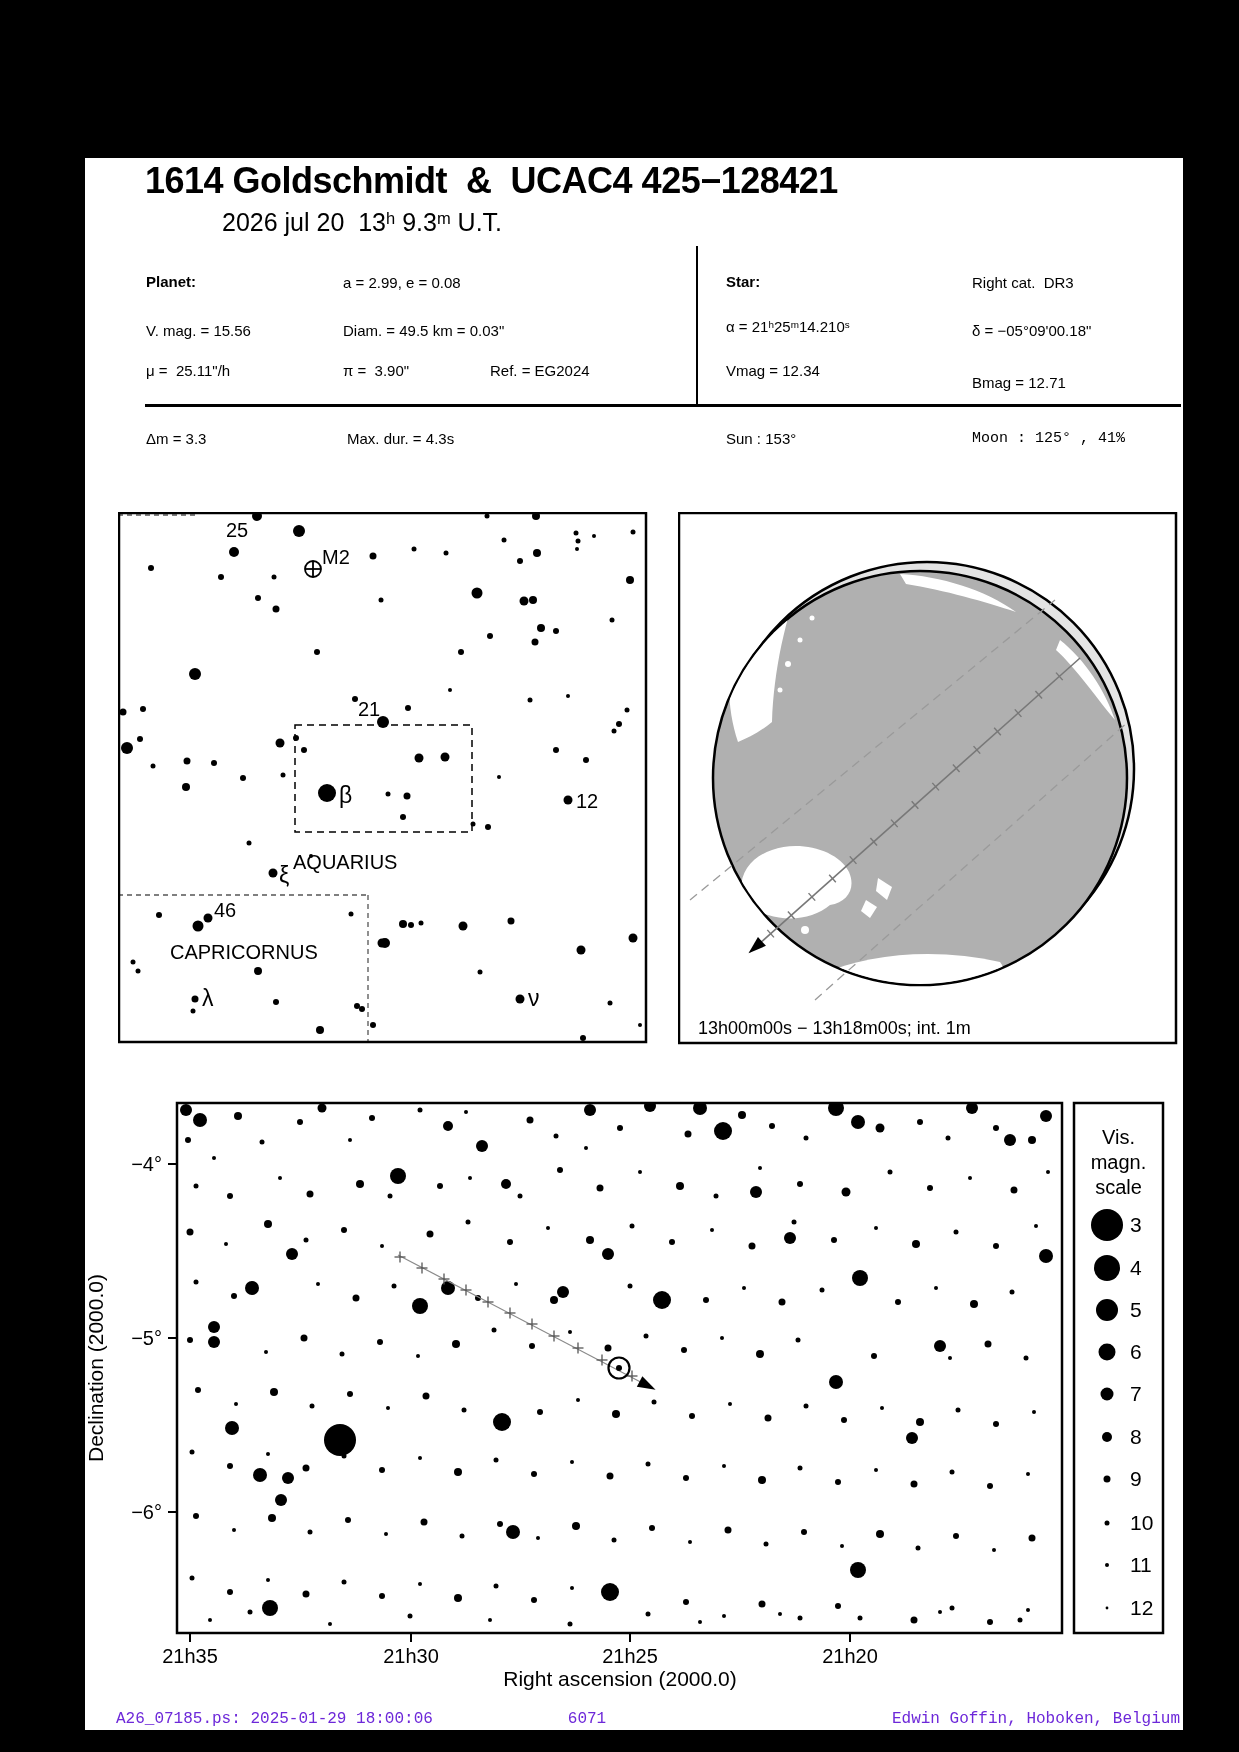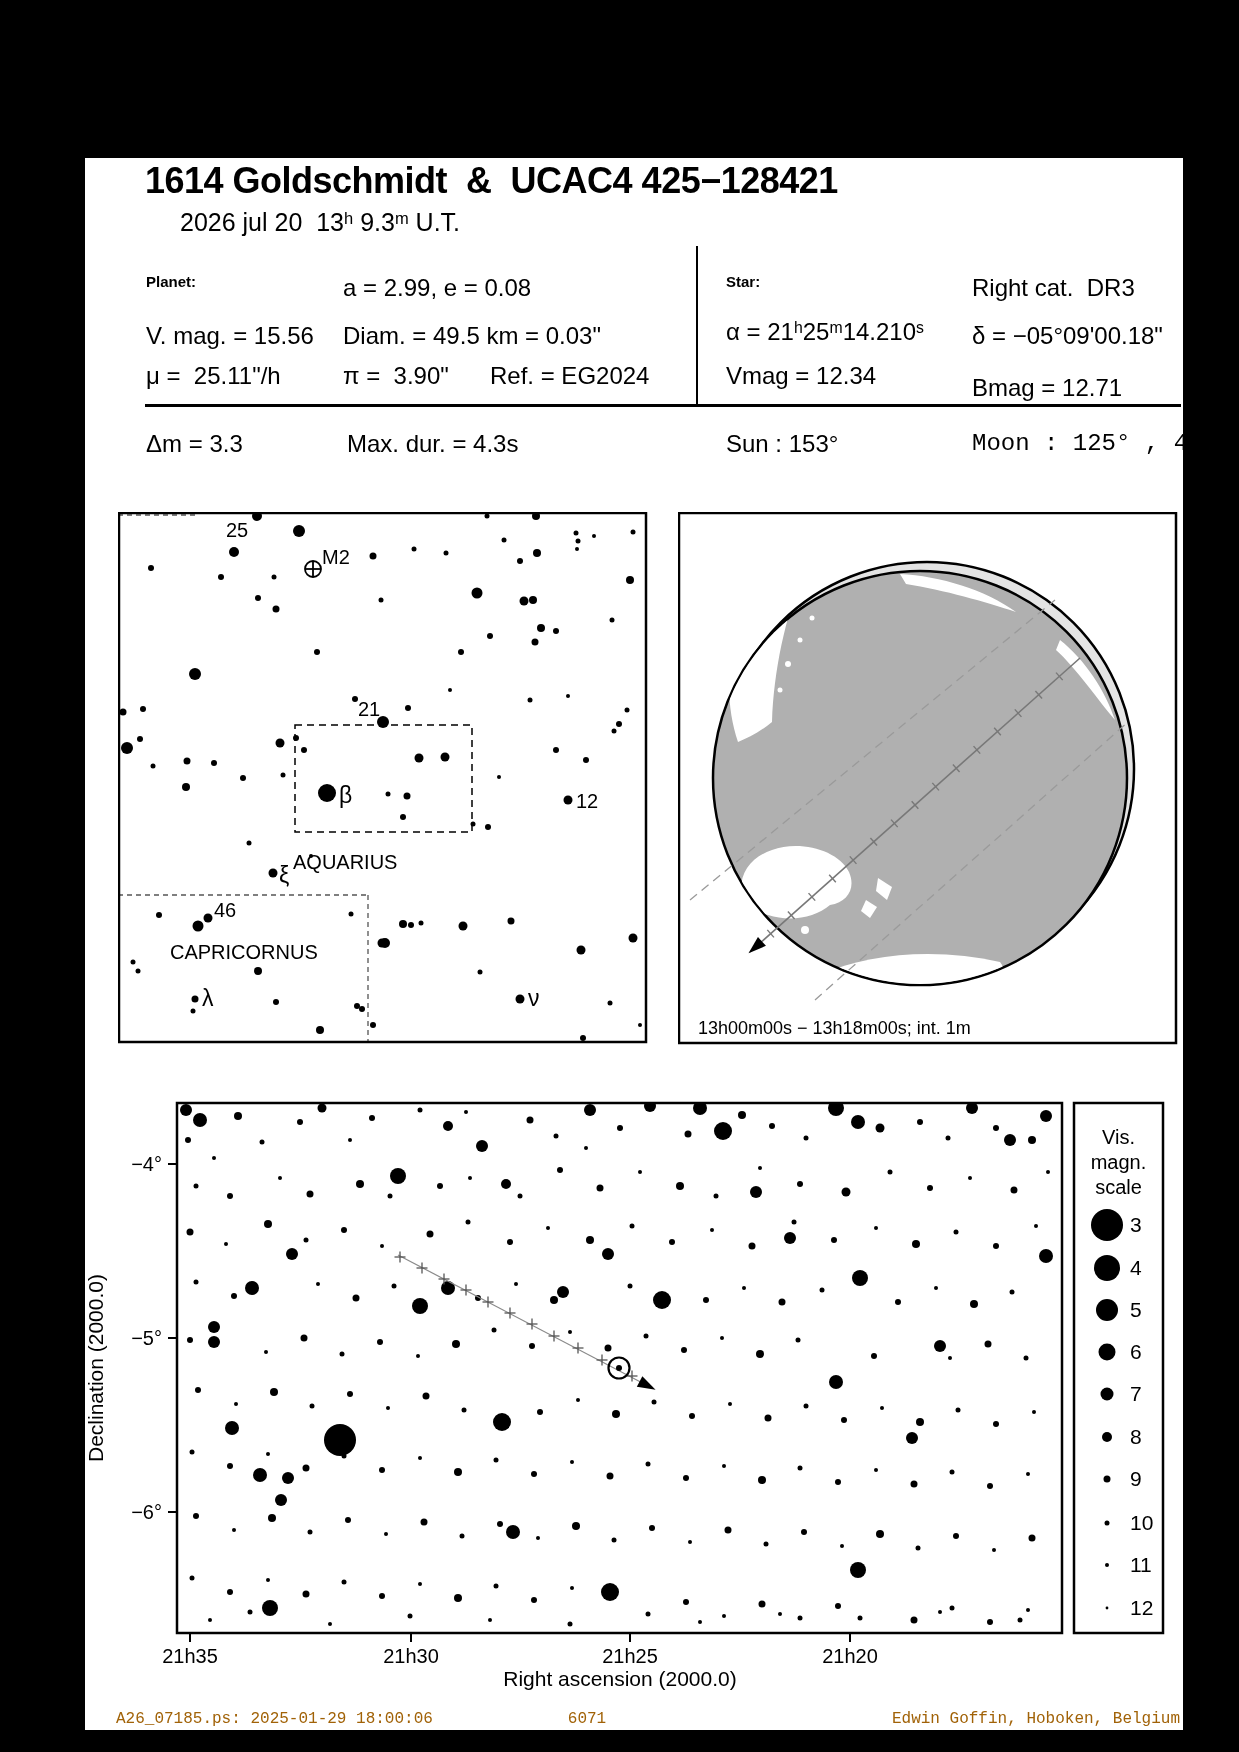--- a/index.html
+++ b/index.html
@@ -1,27 +1,27 @@
 <!DOCTYPE html>
 <html><head>
 <meta charset="utf-8">
 <style>
   html,body{margin:0;padding:0;background:#000;}
   .stage{position:relative;width:1239px;height:1752px;background:#000;overflow:hidden;
          font-family:"Liberation Sans",sans-serif;color:#000;}
   .paper{position:absolute;left:85px;top:158px;width:1098px;height:1572px;background:#fff;}
   .abs{position:absolute;white-space:pre;}
   .title{font-size:36px;font-weight:bold;letter-spacing:-0.5px;}
-  .subtitle{font-size:25px;}
-  .cell{font-size:24px;}
+  .subtitle{font-size:25px;margin-left:42px;}
+  .cell{font-size:15px;}
   .blabel{font-size:15px;font-weight:bold;}
   .sp{position:relative;top:-0.45em;font-size:0.66em;}
   .vline{position:absolute;width:2px;background:#000;}
   .hrule{position:absolute;height:3px;background:#000;}
-  .footer{font-family:"Liberation Mono","DejaVu Sans Mono",monospace;font-size:16px;color:#a16207;}
+  .footer{font-family:"Liberation Mono","DejaVu Sans Mono",monospace;font-size:16px;color:#6d28d9;}
   svg{position:absolute;display:block;}
   svg text{font-family:"Liberation Sans",sans-serif;fill:#000;}
 </style>
 </head>
 <body>
 
 <div class="stage">
   <div class="paper">
 
     <div class="abs title" style="left:60px;top:2px;text-align:center;">1614 Goldschmidt  &amp;  UCAC4 425−128421</div>

